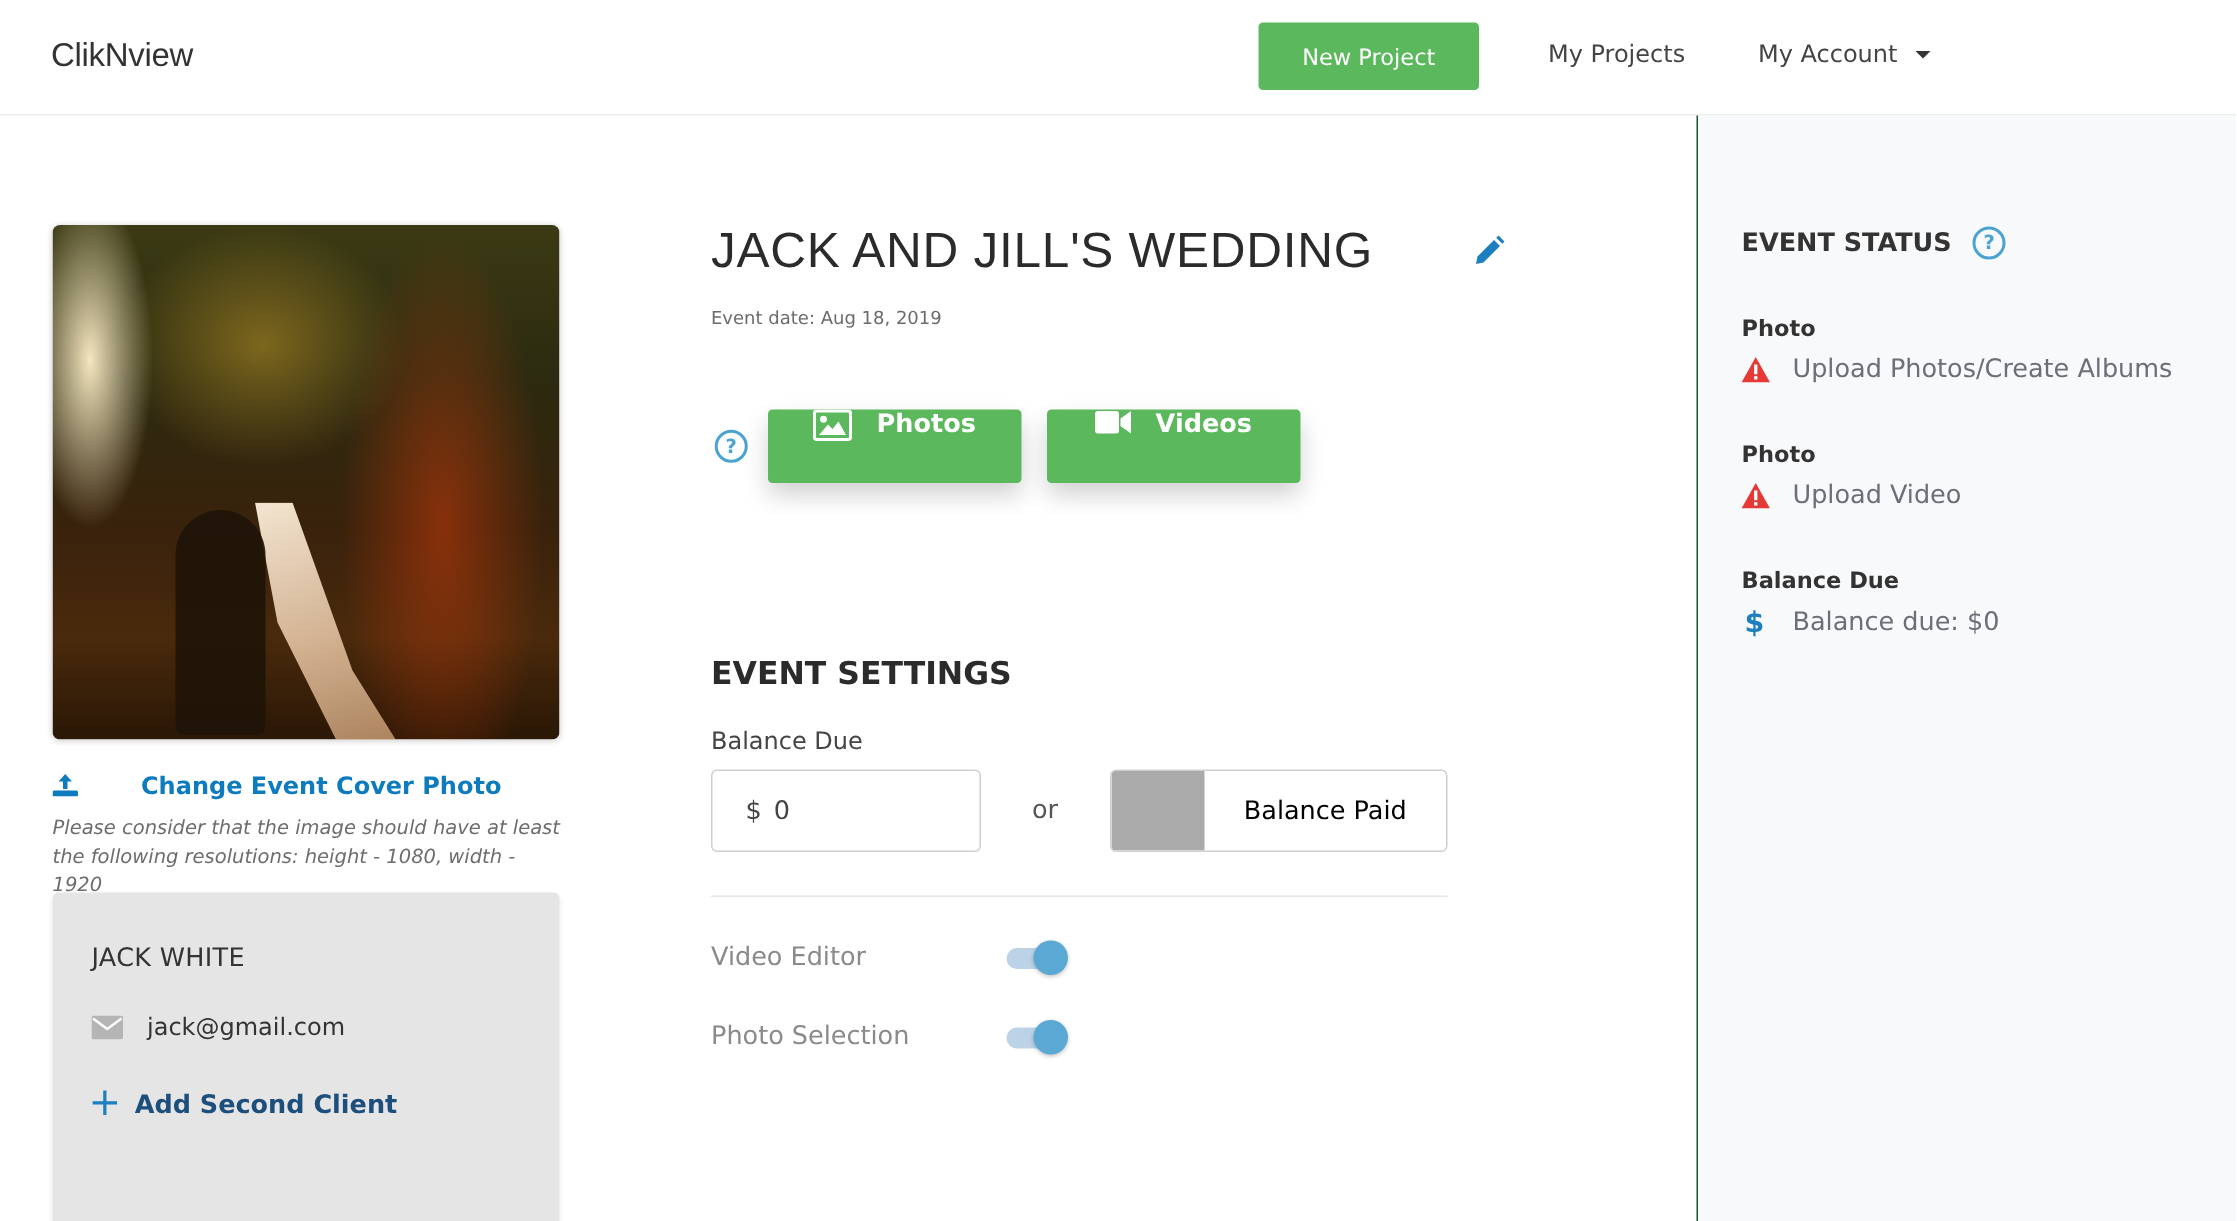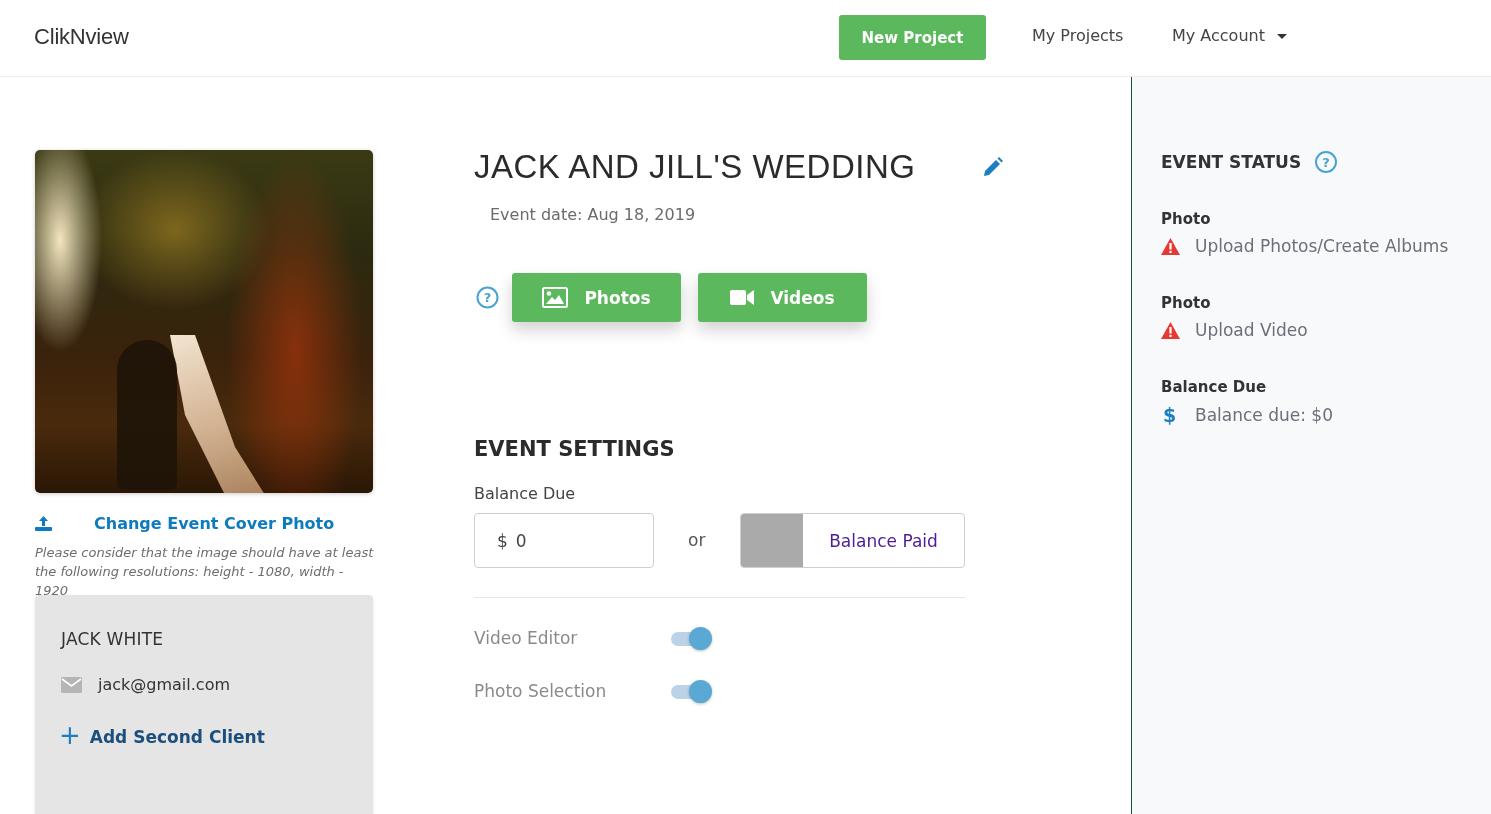--- a/index.html
+++ b/index.html
@@ -2,21 +2,21 @@
 <html><head>
 <meta charset="utf-8">
 <style>
   * { box-sizing: border-box; margin: 0; padding: 0; }
   html, body { width: 1491px; height: 814px; overflow: hidden; background: #ffffff; }
   body { font-family: "DejaVu Sans", sans-serif; color: #333; position: relative; }
 
   
   .header { position: absolute; left: 0; top: 0; width: 1491px; height: 77px; border-bottom: 1px solid #ececec; background: #fff; }
   .logo { position: absolute; left: 34px; top: 24px; font-family: "Liberation Sans", sans-serif; font-size: 22px; color: #333; letter-spacing: -0.2px; }
-  .btn-new { position: absolute; left: 839px; top: 15px; width: 147px; height: 45px; background: #5cb85c; border-radius: 3px; color: #fff; font-family: "DejaVu Sans", sans-serif; font-weight: bold; font-size: 15px; border: none; display: flex; align-items: center; justify-content: center; cursor: pointer; }
+  .btn-new { position: absolute; left: 839px; top: 15px; width: 147px; height: 45px; background: #5cb85c; border-radius: 3px; color: #fff; font-family: "DejaVu Sans", sans-serif; font-weight: normal; font-size: 15px; border: none; display: flex; align-items: center; justify-content: center; cursor: pointer; }
   .nav-link { position: absolute; top: 26px; font-size: 16px; color: #444; cursor: pointer; }
   .nav-projects { left: 1032px; }
   .nav-account { left: 1172px; display: flex; align-items: center; }
   .caret { display: inline-block; width: 0; height: 0; border-left: 5px solid transparent; border-right: 5px solid transparent; border-top: 5px solid #333; margin-left: 12px; margin-top: 2px; }
 
   
   .status-panel { position: absolute; left: 1131px; top: 77px; width: 360px; height: 737px; background: #f8f9fb; border-left: 1px solid #14532d; }
   .status-title { position: absolute; left: 29px; top: 74px; font-size: 17px; font-weight: bold; color: #333; display: flex; align-items: center; }
   .help-circle { display: inline-flex; align-items: center; justify-content: center; width: 22px; height: 22px; border: 2px solid #4aa3d1; border-radius: 50%; color: #4aa3d1; font-size: 13px; font-weight: bold; margin-left: 14px; }
   .status-group { position: absolute; left: 29px; }
@@ -43,36 +43,36 @@
   .client-card { position: absolute; left: 35px; top: 595px; width: 338px; height: 236px; border: 2px solid #e5e5e5; border-radius: 4px; background: #e5e5e5; box-shadow: 0 2px 4px rgba(0,0,0,0.08); }
   .client-name { position: absolute; left: 24px; top: 32px; font-size: 17px; color: #333; letter-spacing: 0.2px; }
   .client-email { position: absolute; left: 24px; top: 78px; display: flex; align-items: center; font-size: 16px; color: #333; }
   .client-email svg { margin-right: 16px; }
   .add-client { position: absolute; left: 22px; top: 128px; display: flex; align-items: center; color: #1d4f7d; font-weight: bold; font-size: 17px; cursor: pointer; }
   .add-client .plus { color: #1e7fc0; font-size: 26px; font-weight: normal; margin-right: 9px; line-height: 1; margin-top: -3px; }
 
   
   .event-title { position: absolute; left: 474px; top: 148px; font-size: 33px; color: #2b2b2b; letter-spacing: 0.5px; font-family: "Liberation Sans", sans-serif; }
   .edit-icon { position: absolute; left: 982px; top: 156px; cursor: pointer; }
-  .event-date { position: absolute; left: 474px; top: 205px; font-size: 16px; color: #6b6b6b; margin-left: 16px; }
+  .event-date { position: absolute; left: 474px; top: 205px; font-size: 12px; color: #6b6b6b; }
 
   .media-help { position: absolute; left: 476px; top: 286px; width: 23px; height: 23px; }
-  .media-btn { position: absolute; top: 273px; width: 169px; height: 49px; background: #5cb85c; border-radius: 3px; color: #fff; font-weight: bold; font-size: 17px; display: flex; align-items: center; justify-content: center; box-shadow: 0 8px 16px rgba(0,0,0,0.18); cursor: pointer; border: none; font-family: "DejaVu Sans", sans-serif; }
+  .media-btn { position: absolute; top: 273px; width: 169px; height: 49px; background: #5cb85c; border-radius: 3px; color: #fff; font-weight: bold; font-size: 17px; display: flex; align-items: flex-start; justify-content: center; box-shadow: 0 8px 16px rgba(0,0,0,0.18); cursor: pointer; border: none; font-family: "DejaVu Sans", sans-serif; }
   .media-btn svg { margin-right: 16px; }
   .btn-photos { left: 512px; }
   .btn-videos { left: 698px; }
 
   .settings-title { position: absolute; left: 474px; top: 437px; font-size: 21px; font-weight: bold; color: #2b2b2b; }
   .balance-label { position: absolute; left: 474px; top: 484px; font-size: 16px; color: #444; }
   .balance-input { position: absolute; left: 474px; top: 513px; width: 180px; height: 55px; border: 1px solid #cfcfcf; border-radius: 4px; background: #fff; display: flex; align-items: center; padding-left: 22px; font-size: 17px; color: #444; }
   .balance-input .cur { margin-right: 8px; }
   .or-text { position: absolute; left: 688px; top: 530px; font-size: 17px; color: #555; }
   .balance-paid { position: absolute; left: 740px; top: 513px; width: 225px; height: 55px; border: 1px solid #cfcfcf; border-radius: 4px; background: #fff; overflow: hidden; display: flex; cursor: pointer; }
   .balance-paid .swatch { width: 62px; height: 100%; background: #aaaaaa; }
-  .balance-paid .lbl { flex: 1; display: flex; align-items: center; justify-content: center; font-size: 17px; color: #4c1d95; }
+  .balance-paid .lbl { flex: 1; display: flex; align-items: center; justify-content: center; font-size: 17px; color: #000000; }
   .divider { position: absolute; left: 474px; top: 597px; width: 491px; height: 1px; background: #e6e6e6; }
 
   .toggle-row { position: absolute; left: 474px; display: flex; align-items: center; font-size: 17px; color: #8a8a8a; gap: 47px; }
   .toggle-row .txt { width: 150px; }
   .toggle { position: relative; width: 42px; height: 22px; cursor: pointer; }
   .toggle .track { position: absolute; left: 0; top: 5px; width: 36px; height: 14px; border-radius: 7px; background: #bcd2e6; }
   .toggle .knob { position: absolute; left: 18px; top: 0; width: 23px; height: 23px; border-radius: 50%; background: #5aa9d4; box-shadow: 0 1px 3px rgba(0,0,0,0.25); }
 </style>
 </head>
 <body>

